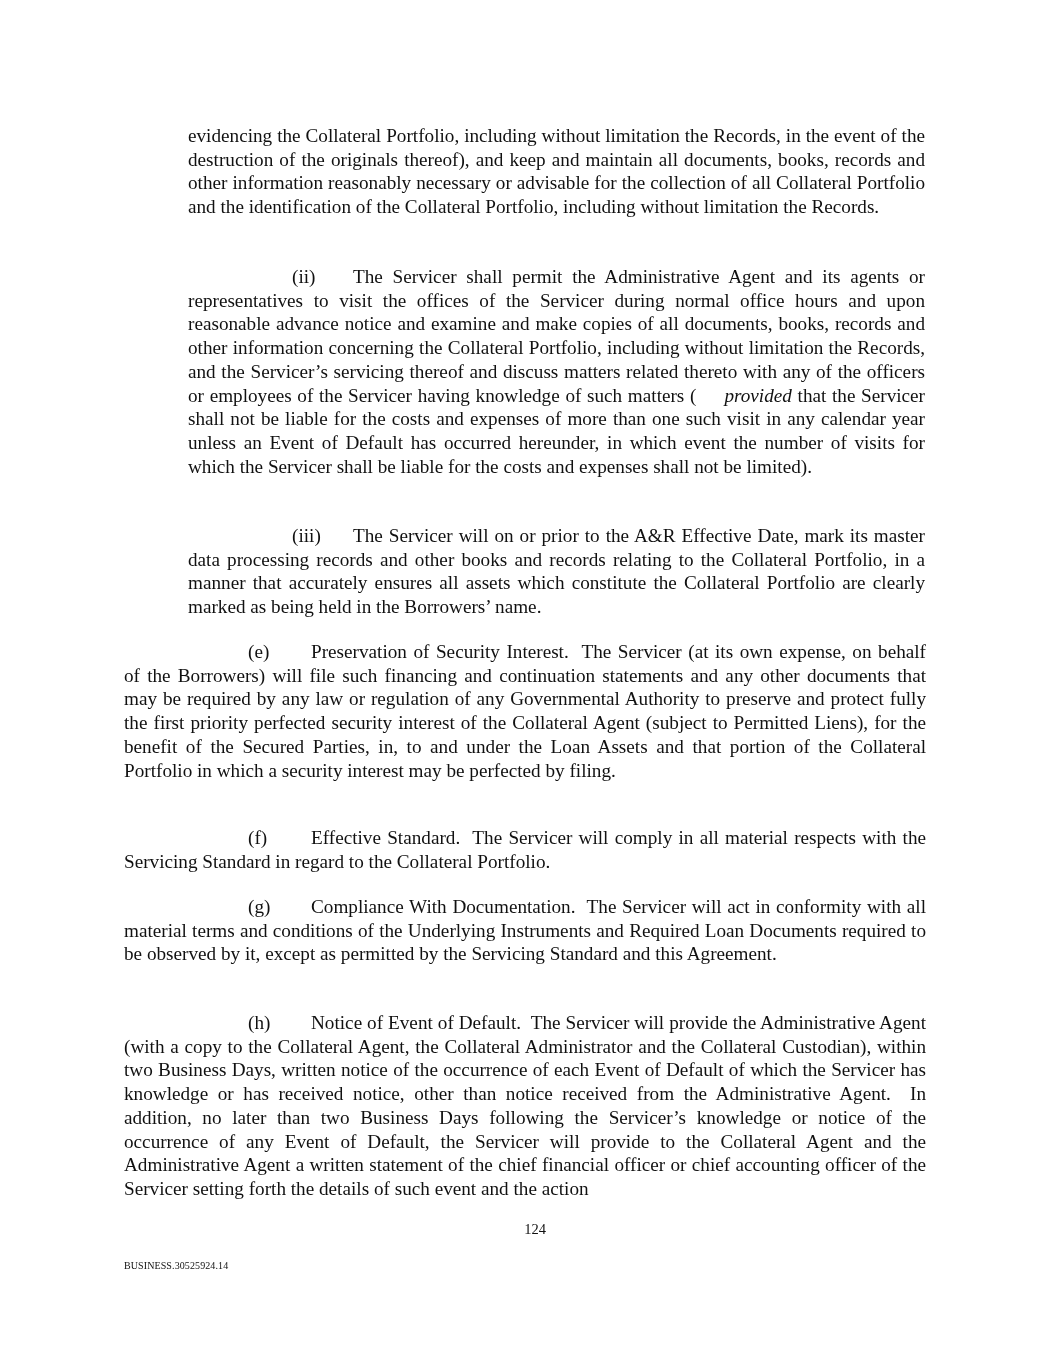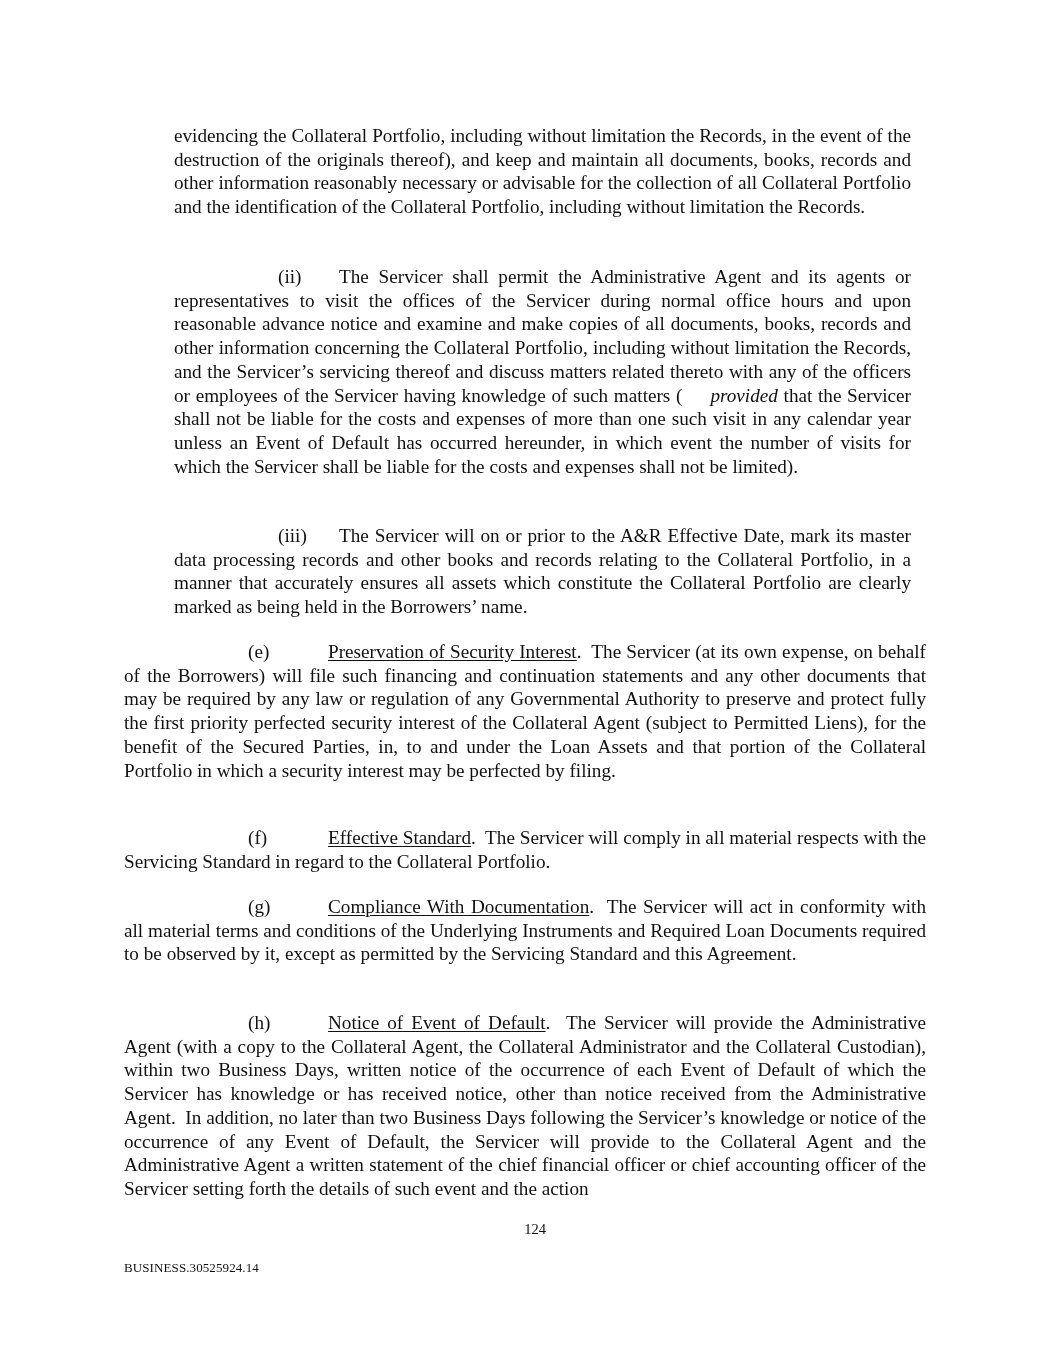--- a/index.html
+++ b/index.html
@@ -24,52 +24,52 @@
     background: #ffffff;
   }
   .para {
     position: absolute;
     font-size: 19.2px;
     line-height: 23.7px;
     text-align: justify;
     margin: 0;
   }
   .para.indent-block {
-    left: 174px;
+    left: 188px;
     width: 737px;
   }
   .para.full {
     left: 124px;
     width: 802px;
   }
   .para .num-sub {
     display: inline-block;
     margin-left: 104px;
     width: 61px;
   }
   .para .num-main {
     display: inline-block;
     margin-left: 124px;
     width: 63px;
   }
-  .u { text-decoration: underline; text-underline-offset: 2px; margin-left: 17px; }
+  .u { text-underline-offset: 2px; }
   .i { font-style: italic; margin-left: 28px; }
   .page-number {
     position: absolute;
     top: 1221px;
     left: 0;
     width: 1070px;
     text-align: center;
     font-size: 14.5px;
   }
   .doc-id {
     position: absolute;
     top: 1260px;
     left: 124px;
-    font-size: 13px;
+    font-size: 10px;
     letter-spacing: 0.1px;
   }
 </style>
 </head>
 <body>
 
 <div class="page">
 
   <p class="para indent-block" style="top:124px;"><span>evidencing the Collateral Portfolio, including without limitation the Records, in the event of the destruction of the originals thereof), and keep and maintain all documents, books, records and other information reasonably necessary or advisable for the collection of all Collateral Portfolio and the identification of the Collateral Portfolio, including without limitation the Records.</span></p>
 

